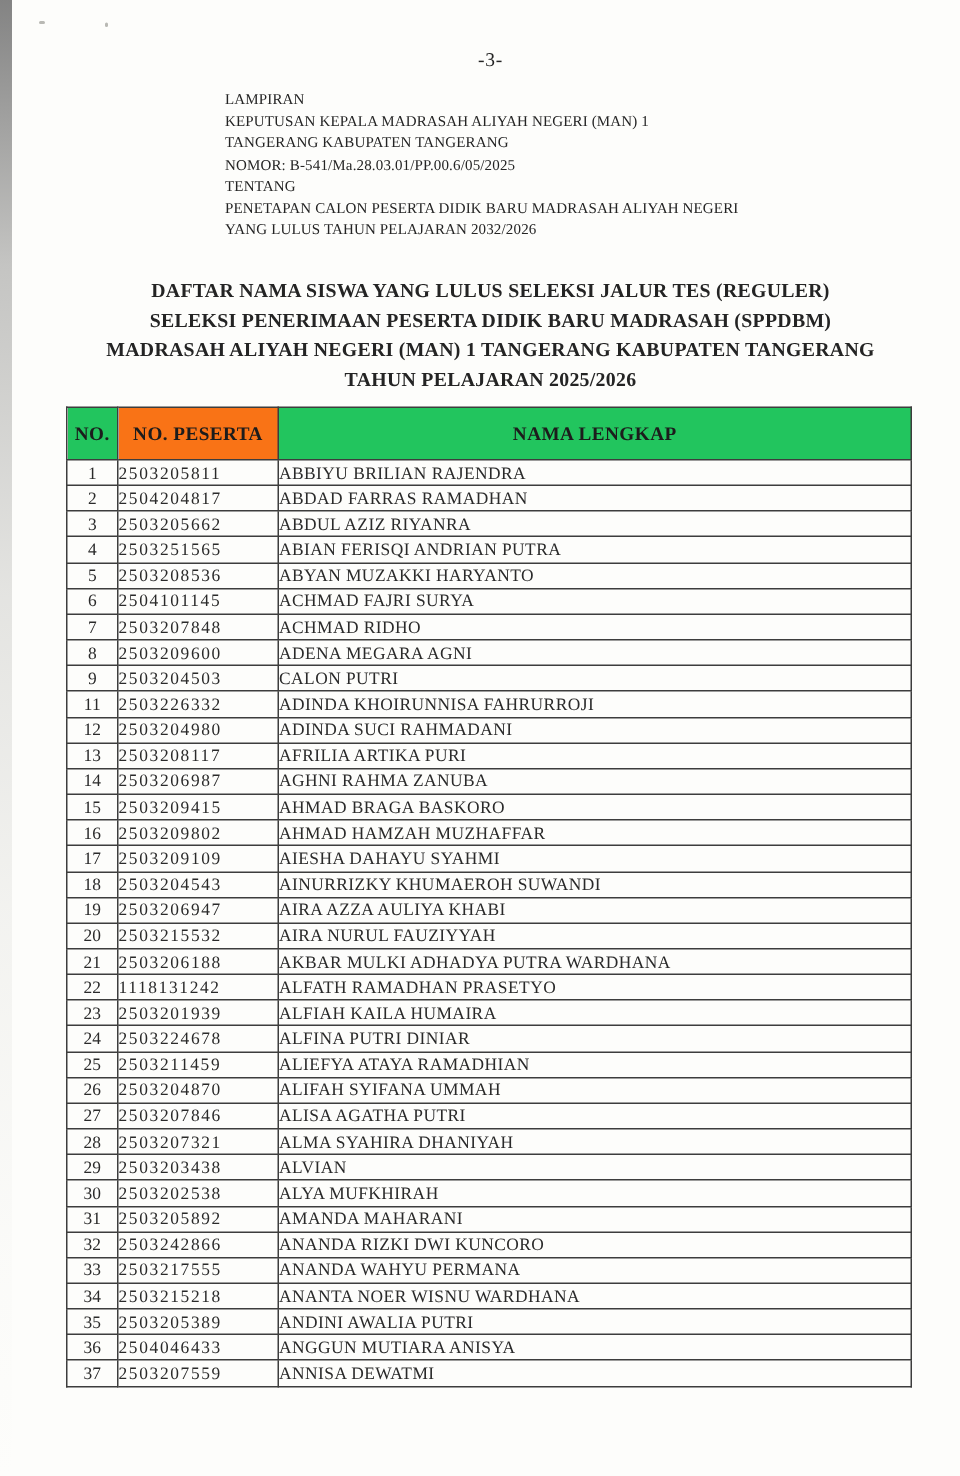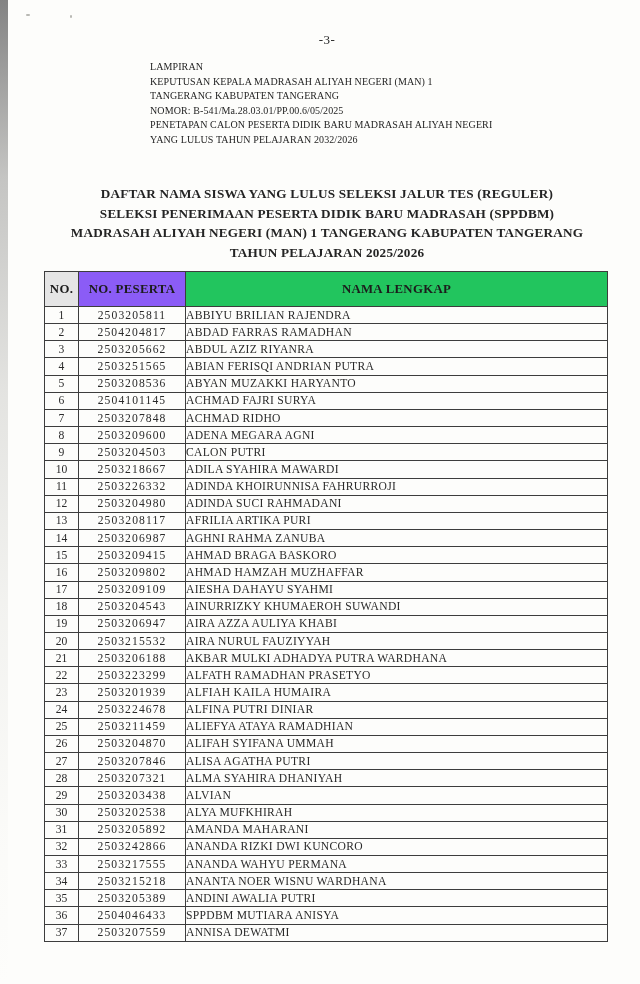--- a/index.html
+++ b/index.html
@@ -81,59 +81,60 @@
     letter-spacing: 0.3px;
     color: #1c1c1c;
   }
   table.students tbody td {
     height: 16.16px;
     font-size: 11.6px;
     vertical-align: middle;
     color: #2a2a2a;
   }
   td.no { text-align: center; }
-  td.peserta { text-align: center; letter-spacing: 1.1px; }
+  td.peserta { letter-spacing: 1.1px; }
   td.nama { text-align: left; padding-left: 8px; letter-spacing: 0.3px; }
 </style>
 </head>
 <body>
 
 <div class="page">
   <div class="scan-edge-left"></div>
   <div class="speck speck1"></div>
   <div class="speck speck2"></div>
 
   <div class="page-number">-3-</div>
 
   <div class="lampiran-block">
     <div>LAMPIRAN</div>
     <div>KEPUTUSAN KEPALA MADRASAH ALIYAH NEGERI (MAN) 1</div>
     <div>TANGERANG KABUPATEN TANGERANG</div>
     <div>NOMOR: B-541/Ma.28.03.01/PP.00.6/05/2025</div>
+    <div>TENTANG</div>
     <div>PENETAPAN CALON PESERTA DIDIK BARU MADRASAH ALIYAH NEGERI</div>
     <div>YANG LULUS TAHUN PELAJARAN 2032/2026</div>
   </div>
 
   <div class="title-block">
     <div>DAFTAR NAMA SISWA YANG LULUS SELEKSI JALUR TES (REGULER)</div>
     <div>SELEKSI PENERIMAAN PESERTA DIDIK BARU MADRASAH (SPPDBM)</div>
     <div>MADRASAH ALIYAH NEGERI (MAN) 1 TANGERANG KABUPATEN TANGERANG</div>
     <div>TAHUN PELAJARAN 2025/2026</div>
   </div>
 
   <table class="students">
     <colgroup>
       <col class="c-no">
         <col class="c-pes">
         <col class="c-nama">
     </colgroup>
     <thead>
       <tr>
-        <th style="background: #e5e5e5;">NO.</th>
-        <th style="background: #8b5cf6;">NO. PESERTA</th>
+        <th style="background: #22c55e;">NO.</th>
+        <th style="background: #f97316;">NO. PESERTA</th>
         <th style="background: #22c55e;">NAMA LENGKAP</th>
       </tr>
     </thead>
     <tbody>
         <tr>
           <td class="no">1</td>
           <td class="peserta">2503205811</td>
           <td class="nama">ABBIYU BRILIAN RAJENDRA</td>
         </tr>
         <tr>
@@ -170,25 +171,20 @@
           <td class="no">8</td>
           <td class="peserta">2503209600</td>
           <td class="nama">ADENA MEGARA AGNI</td>
         </tr>
         <tr>
           <td class="no">9</td>
           <td class="peserta">2503204503</td>
           <td class="nama">CALON PUTRI</td>
         </tr>
         <tr>
-          <td class="no">10</td>
-          <td class="peserta">2503218667</td>
-          <td class="nama">ADILA SYAHIRA MAWARDI</td>
-        </tr>
-        <tr>
           <td class="no">11</td>
           <td class="peserta">2503226332</td>
           <td class="nama">ADINDA KHOIRUNNISA FAHRURROJI</td>
         </tr>
         <tr>
           <td class="no">12</td>
           <td class="peserta">2503204980</td>
           <td class="nama">ADINDA SUCI RAHMADANI</td>
         </tr>
         <tr>
@@ -231,21 +227,21 @@
           <td class="peserta">2503215532</td>
           <td class="nama">AIRA NURUL FAUZIYYAH</td>
         </tr>
         <tr>
           <td class="no">21</td>
           <td class="peserta">2503206188</td>
           <td class="nama">AKBAR MULKI ADHADYA PUTRA WARDHANA</td>
         </tr>
         <tr>
           <td class="no">22</td>
-          <td class="peserta">2503223299</td>
+          <td class="peserta">1118131242</td>
           <td class="nama">ALFATH RAMADHAN PRASETYO</td>
         </tr>
         <tr>
           <td class="no">23</td>
           <td class="peserta">2503201939</td>
           <td class="nama">ALFIAH KAILA HUMAIRA</td>
         </tr>
         <tr>
           <td class="no">24</td>
           <td class="peserta">2503224678</td>
@@ -302,21 +298,21 @@
           <td class="nama">ANANTA NOER WISNU WARDHANA</td>
         </tr>
         <tr>
           <td class="no">35</td>
           <td class="peserta">2503205389</td>
           <td class="nama">ANDINI AWALIA PUTRI</td>
         </tr>
         <tr>
           <td class="no">36</td>
           <td class="peserta">2504046433</td>
-          <td class="nama">SPPDBM MUTIARA ANISYA</td>
+          <td class="nama">ANGGUN MUTIARA ANISYA</td>
         </tr>
         <tr>
           <td class="no">37</td>
           <td class="peserta">2503207559</td>
           <td class="nama">ANNISA DEWATMI</td>
         </tr>
       </tbody>
   </table>
 </div>
 

